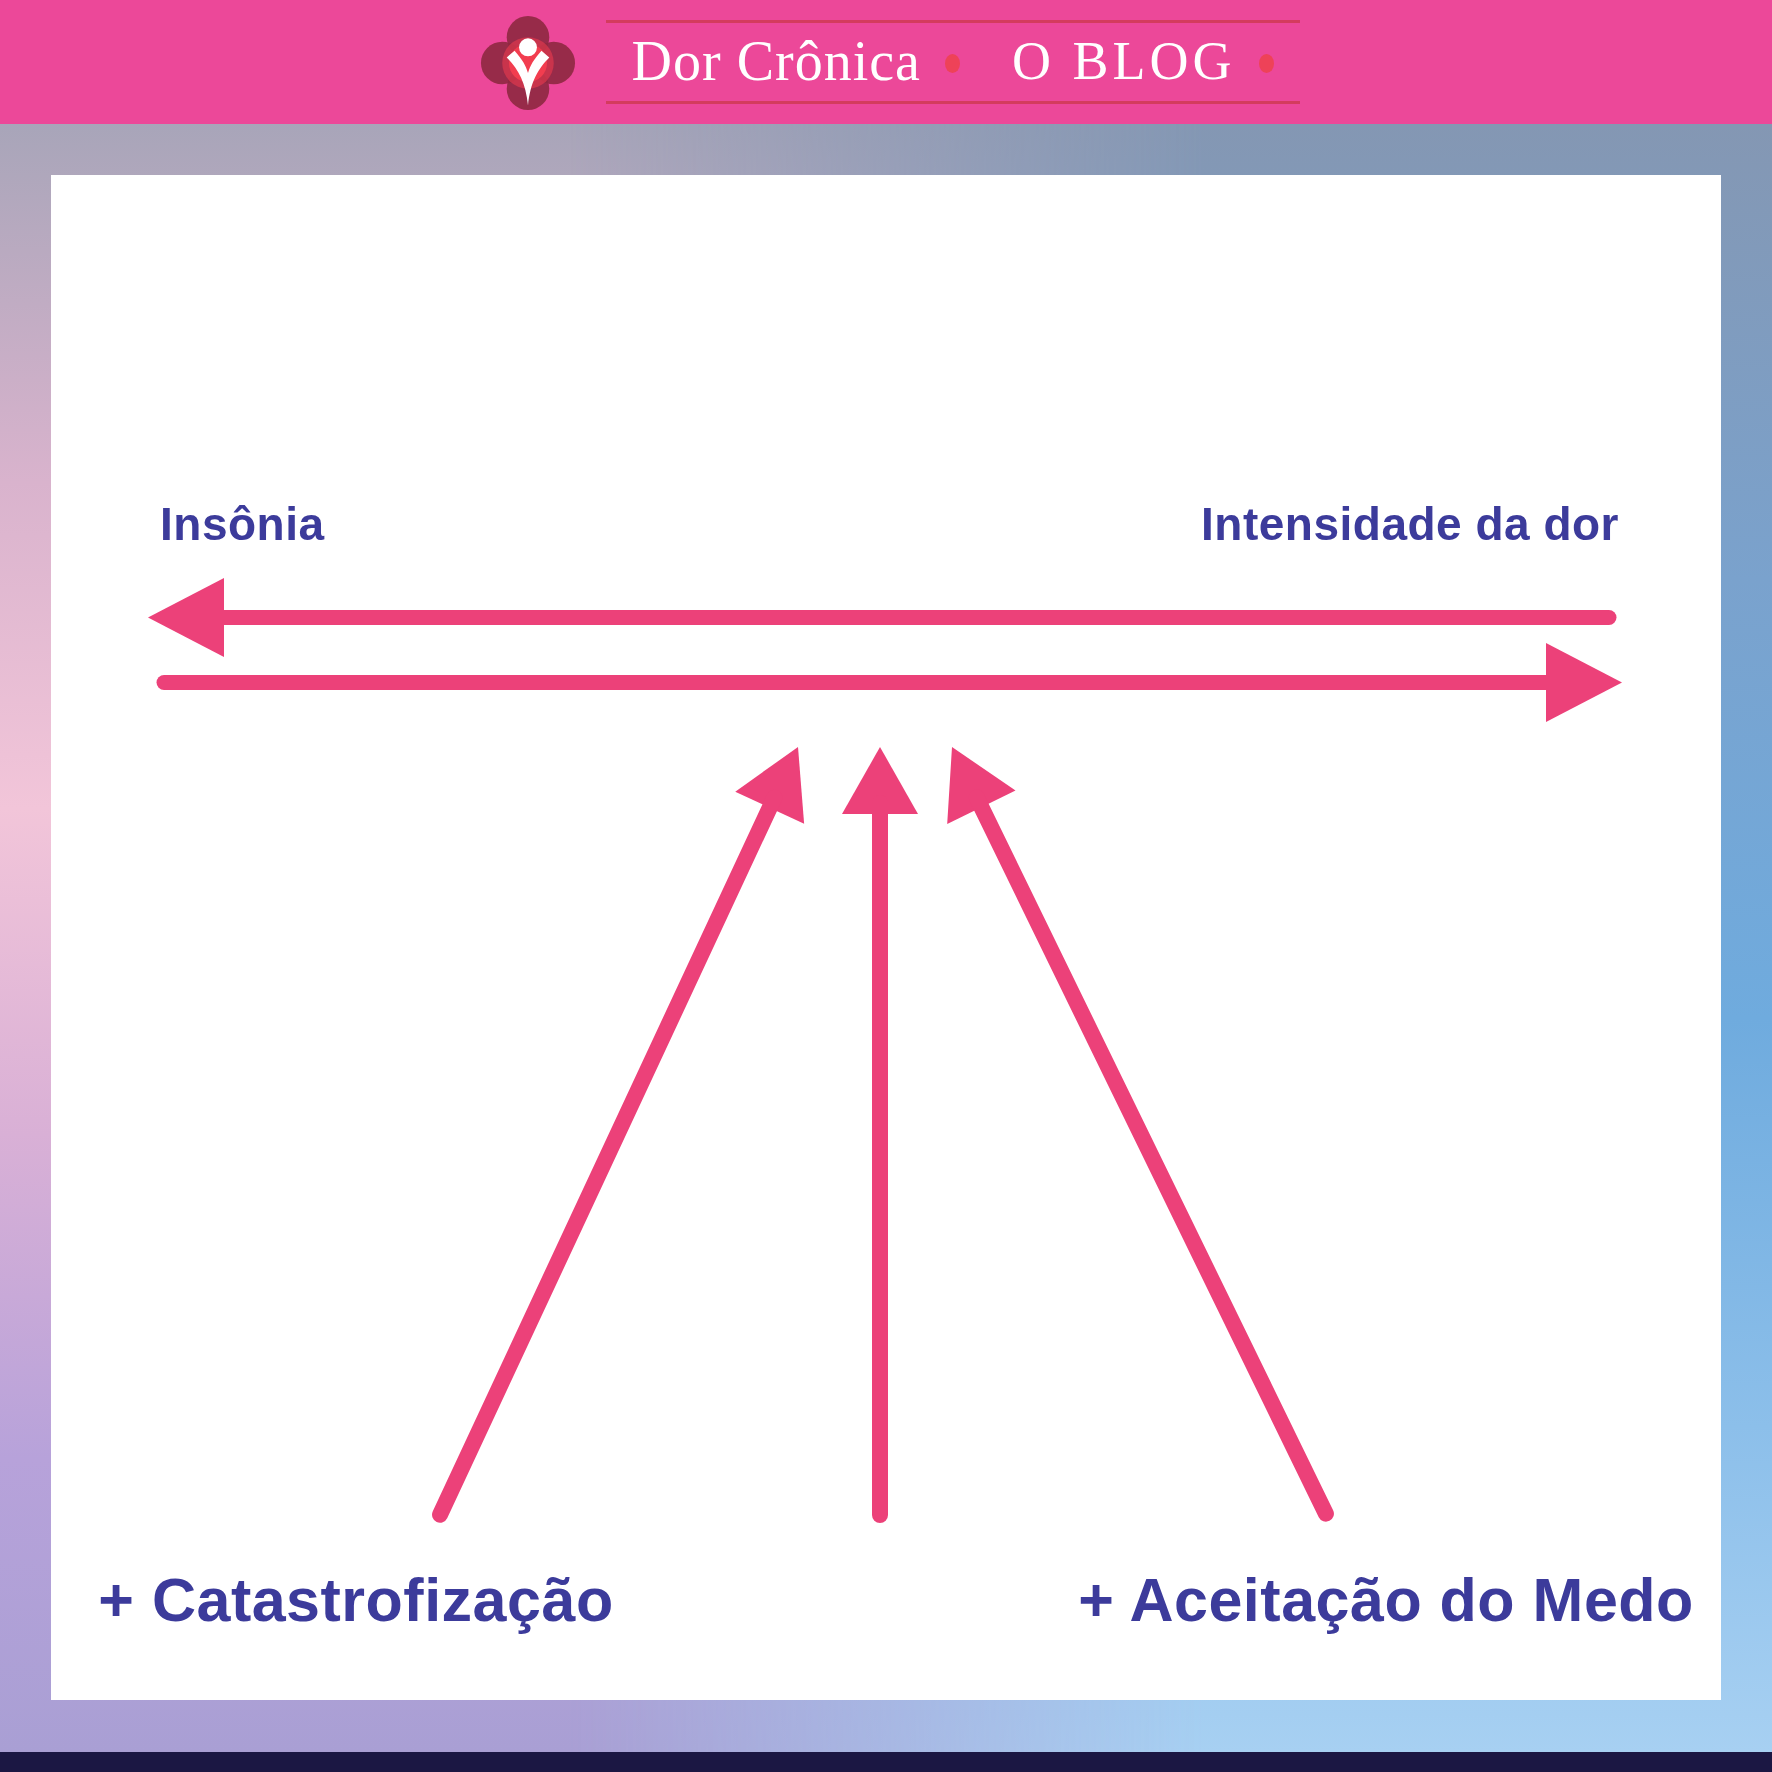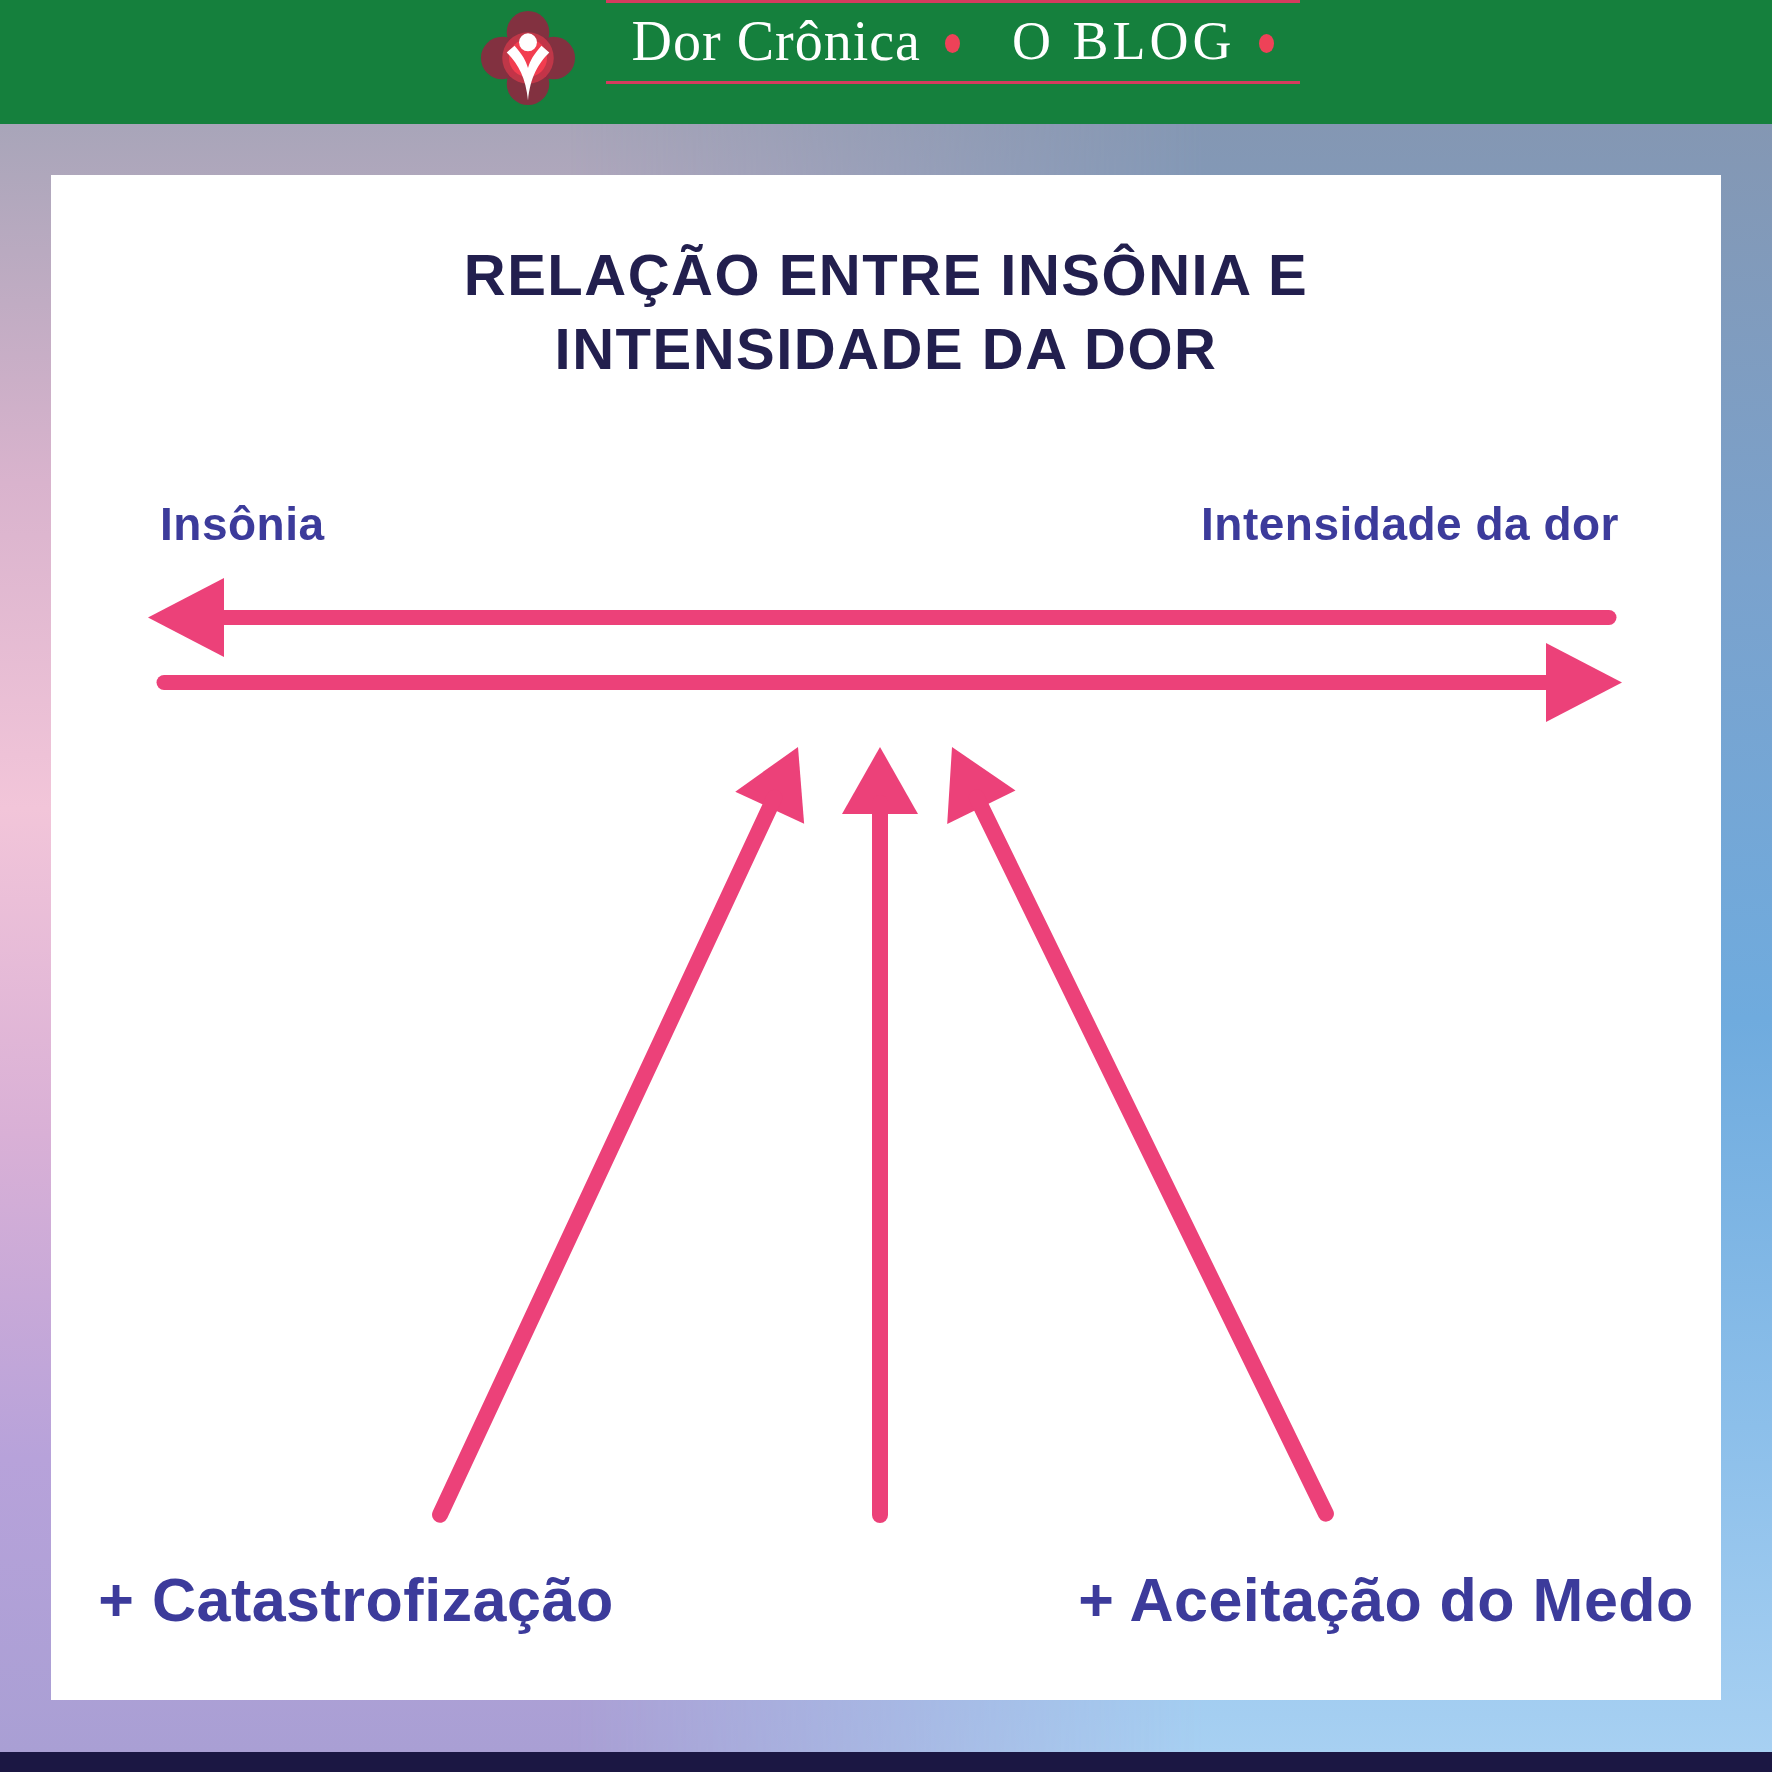--- a/index.html
+++ b/index.html
@@ -16,22 +16,22 @@
   }
   .bg-right{
     position:absolute;inset:0;
     background:linear-gradient(180deg,#8497b3 0%,#7aa2cd 28%,#6fabde 55%,#8cbfea 80%,#a7d0f2 100%);
     -webkit-mask-image:linear-gradient(90deg,transparent 32%,#000 68%);
             mask-image:linear-gradient(90deg,transparent 32%,#000 68%);
   }
   
   .header-bar{
     position:absolute;left:0;top:0;width:1772px;height:124px;
-    background:#15803d;
-    display:flex;align-items:flex-start;justify-content:center;gap:22px;
+    background:#ec4899;
+    display:flex;align-items:center;justify-content:center;gap:22px;
   }
   .logo{width:112px;height:112px;flex:0 0 auto;margin-top:2px;}
   .brand-box{
     display:flex;align-items:center;gap:24px;
     border-top:3px solid #d43b5e;border-bottom:3px solid #d43b5e;
     padding:10px 26px 12px 26px;
   }
   .brand-main{
     font-family:"Liberation Serif",serif;
     color:#ffffff;font-size:56px;line-height:1;letter-spacing:1px;white-space:nowrap;
@@ -94,24 +94,20 @@
     </svg>
     <div class="brand-box">
       <span class="brand-main">Dor Crônica</span>
       <span class="brand-dot"></span>
       <span class="brand-blog">O BLOG</span>
       <span class="brand-dot"></span>
     </div>
   </div>
 
   <div class="card">
-    <div class="diagram-title">
-      <div>RELAÇÃO ENTRE INSÔNIA E</div>
-      <div>INTENSIDADE DA DOR</div>
-    </div>
     <div class="axis-label left">Insônia</div>
     <div class="axis-label right">Intensidade da dor</div>
 
     <div class="factor-label factor-0">+ Catastrofização</div>
     <div class="factor-label factor-2">+ Aceitação do Medo</div>
   </div>
 
   <svg class="arrows" viewBox="0 0 1772 1772">
     <g fill="#ec4179" stroke="#ec4179">
 

